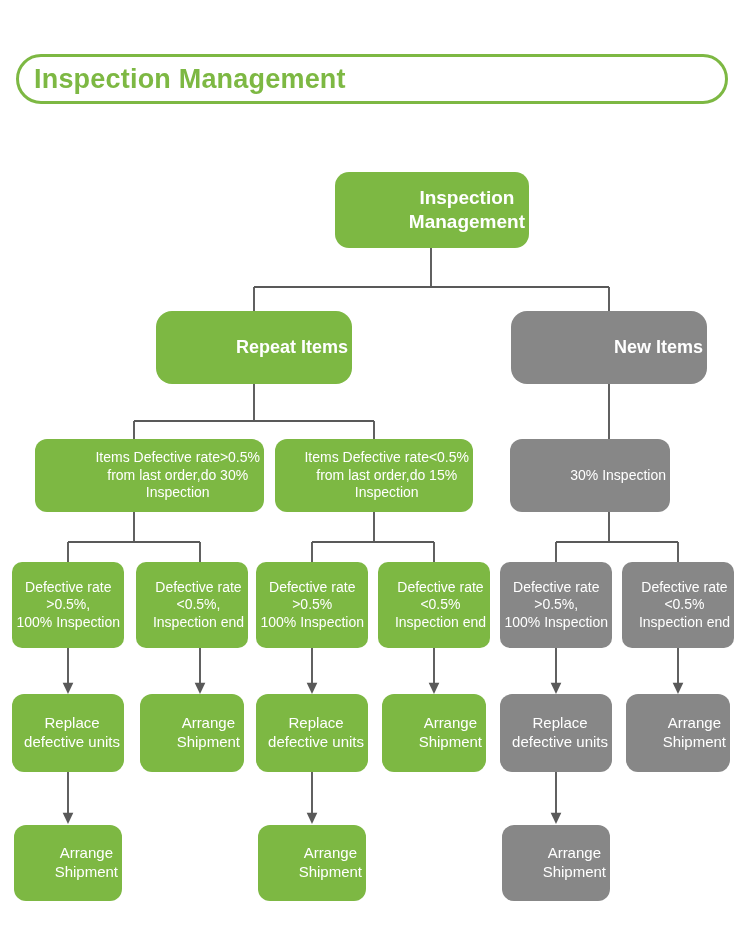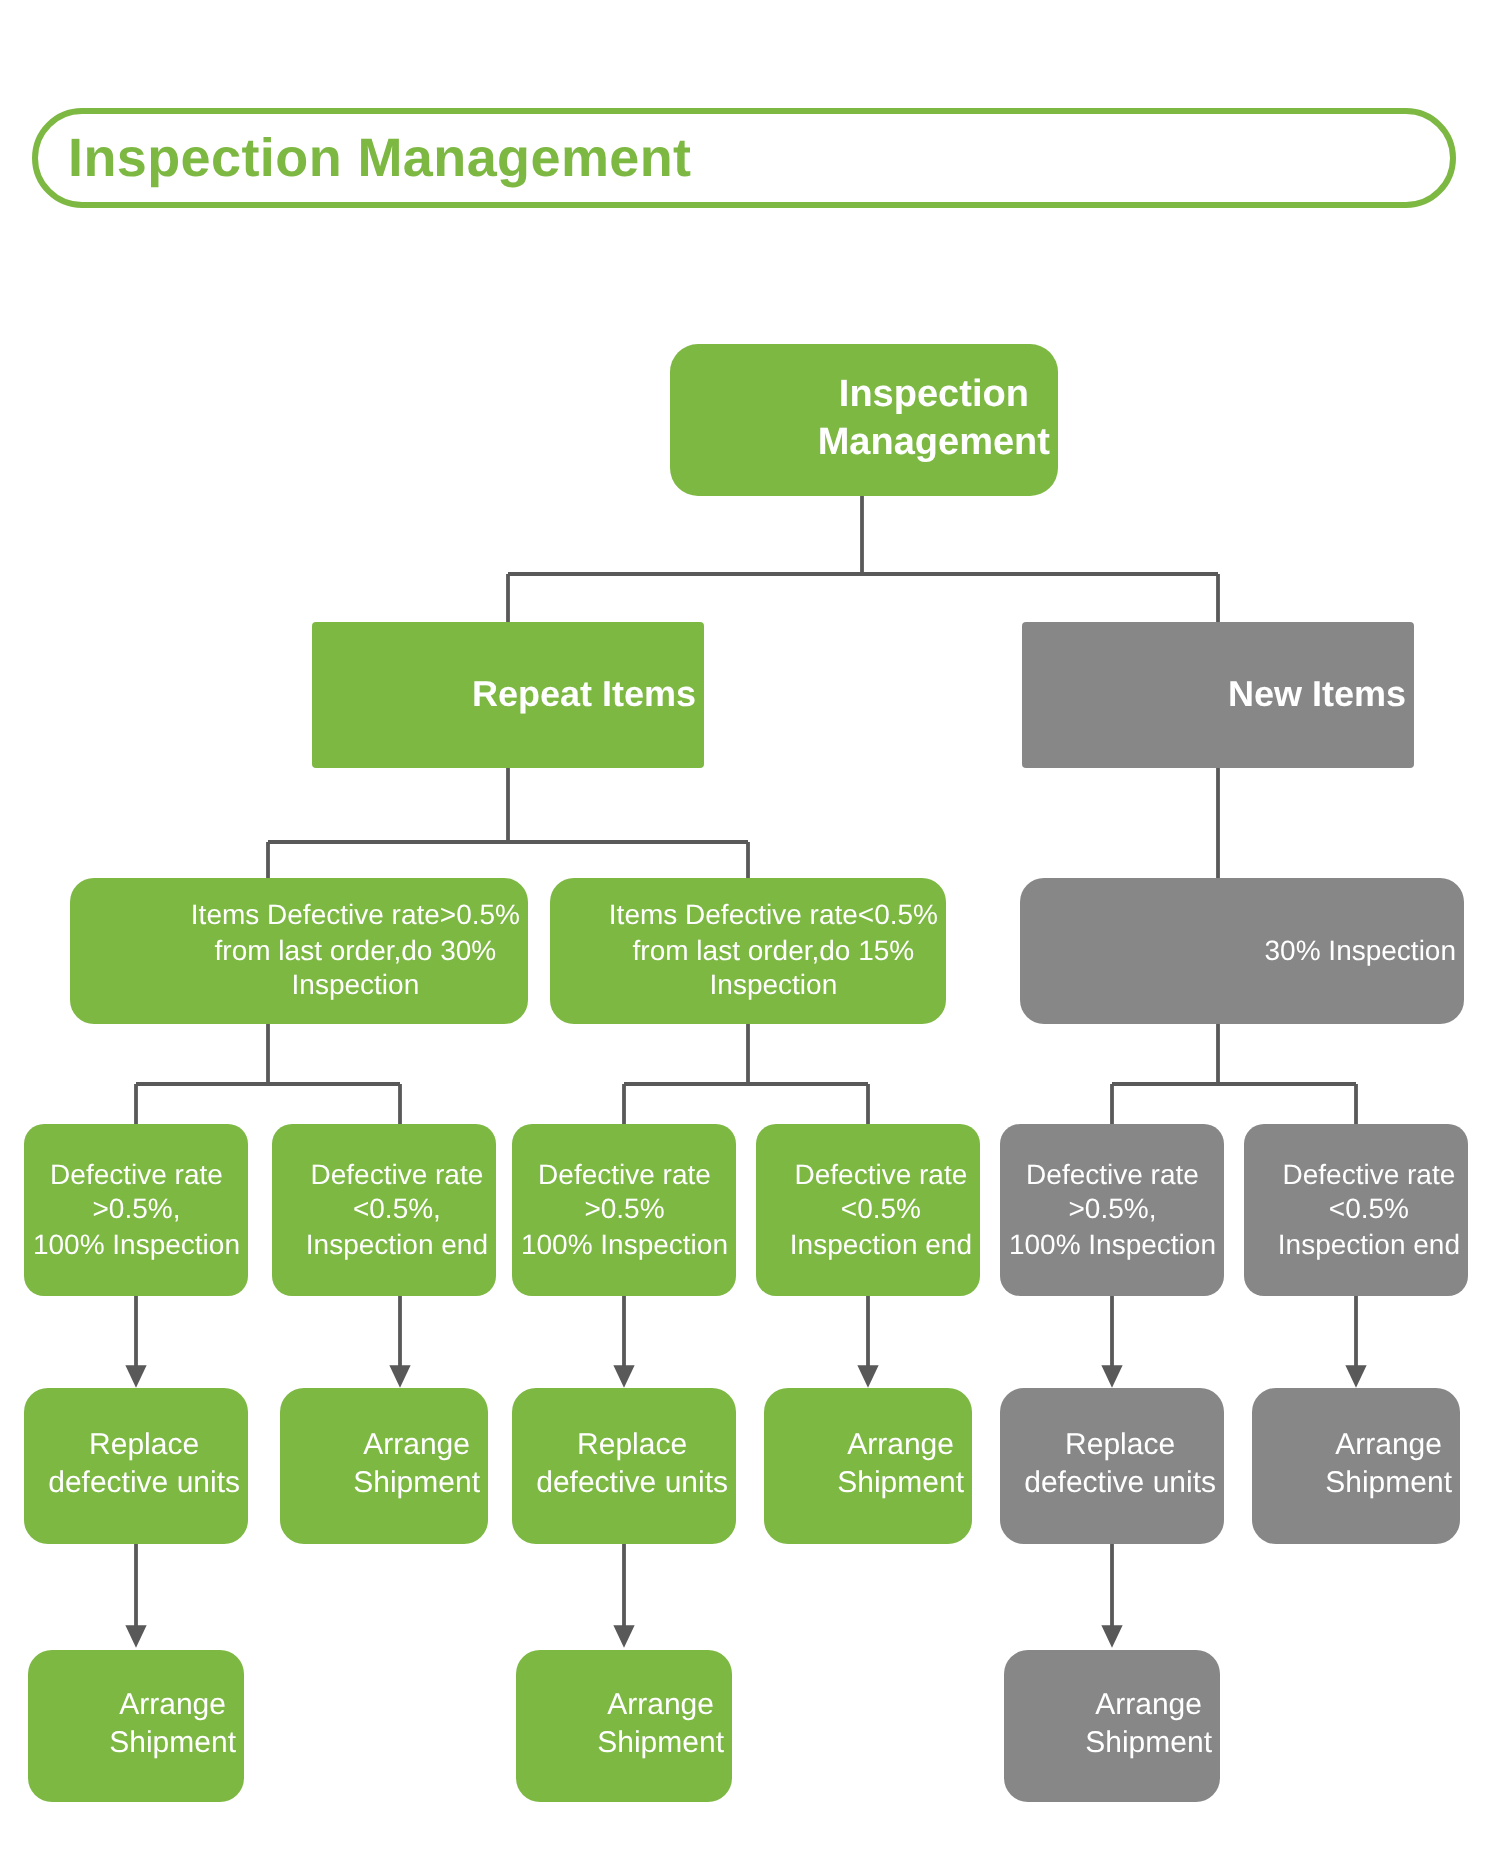--- a/index.html
+++ b/index.html
@@ -67,21 +67,21 @@
     border-radius: 12px;
     padding: 2px 4px;
     line-height: 1.26;
   }
   .node.green { background: #7DB843; }
   .node.gray  { background: #878787; }
 
   .node.bold  { font-weight: bold; }
 
   .t-root   { font-size: 19px; border-radius: 14px; }
-  .t-l2     { font-size: 18px; border-radius: 2px; }
+  .t-l2     { font-size: 18px; border-radius: 16px; }
   .t-l3     { font-size: 14px; }
   .t-l4     { font-size: 14px; border-radius: 10px; }
   .t-l5     { font-size: 15px; }
   .t-l6     { font-size: 15px; }
 
   .node span { display: block; }
 </style>
 </head>
 <body>
 
@@ -151,21 +151,21 @@
   <div class="node gray bold t-l2" style="left:511px; top:296px; width:196px; height:73px;">
     <span>New Items</span>
   </div>
 
   <div class="node green t-l3" style="left:35px; top:424px; width:229px; height:73px;">
     <span>Items Defective rate&gt;0.5%<br>from last order,do 30%<br>Inspection</span>
   </div>
   <div class="node green t-l3" style="left:275px; top:424px; width:198px; height:73px;">
     <span>Items Defective rate&lt;0.5%<br>from last order,do 15%<br>Inspection</span>
   </div>
-  <div class="node gray t-l3" style="left:510px; top:424px; width:222px; height:73px;">
+  <div class="node gray t-l3" style="left:510px; top:424px; width:160px; height:73px;">
     <span>30% Inspection</span>
   </div>
 
   <div class="node green t-l4" style="left:12px; top:547px; width:112px; height:86px;">
     <span>Defective rate<br>&gt;0.5%,<br>100% Inspection</span>
   </div>
   <div class="node green t-l4" style="left:136px; top:547px; width:112px; height:86px;">
     <span>Defective rate<br>&lt;0.5%,<br>Inspection end</span>
   </div>
   <div class="node green t-l4" style="left:256px; top:547px; width:112px; height:86px;">

